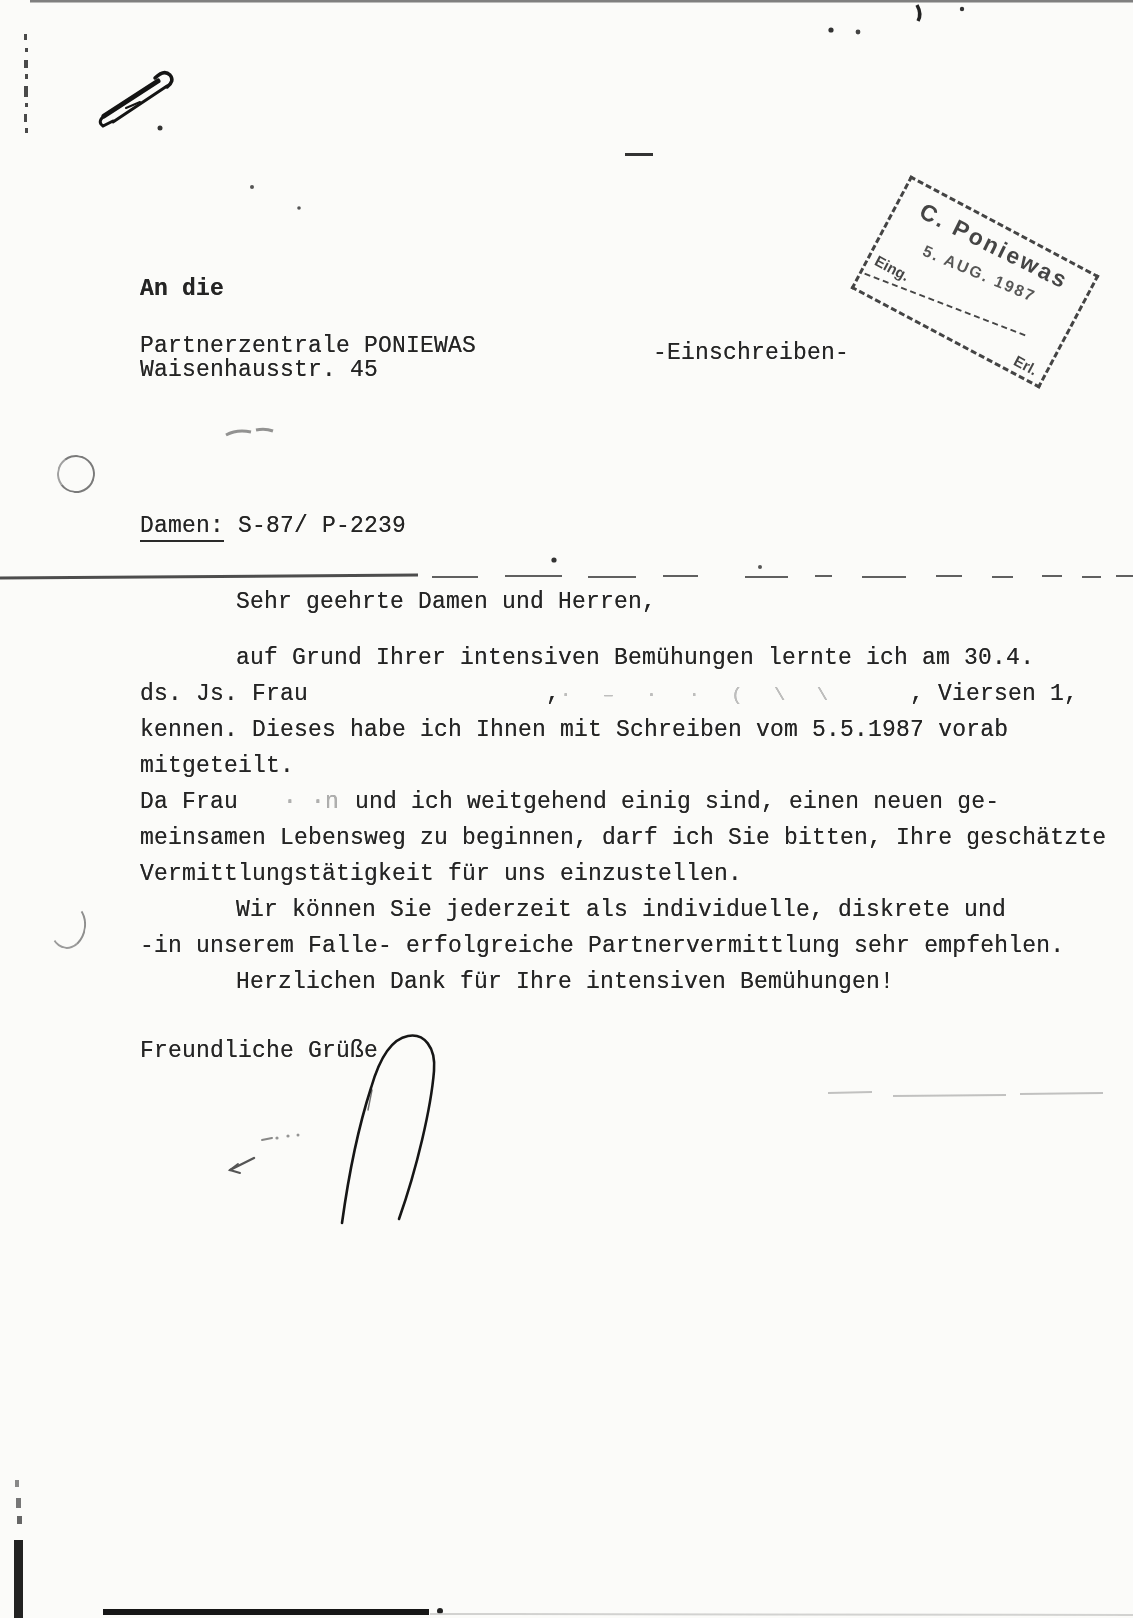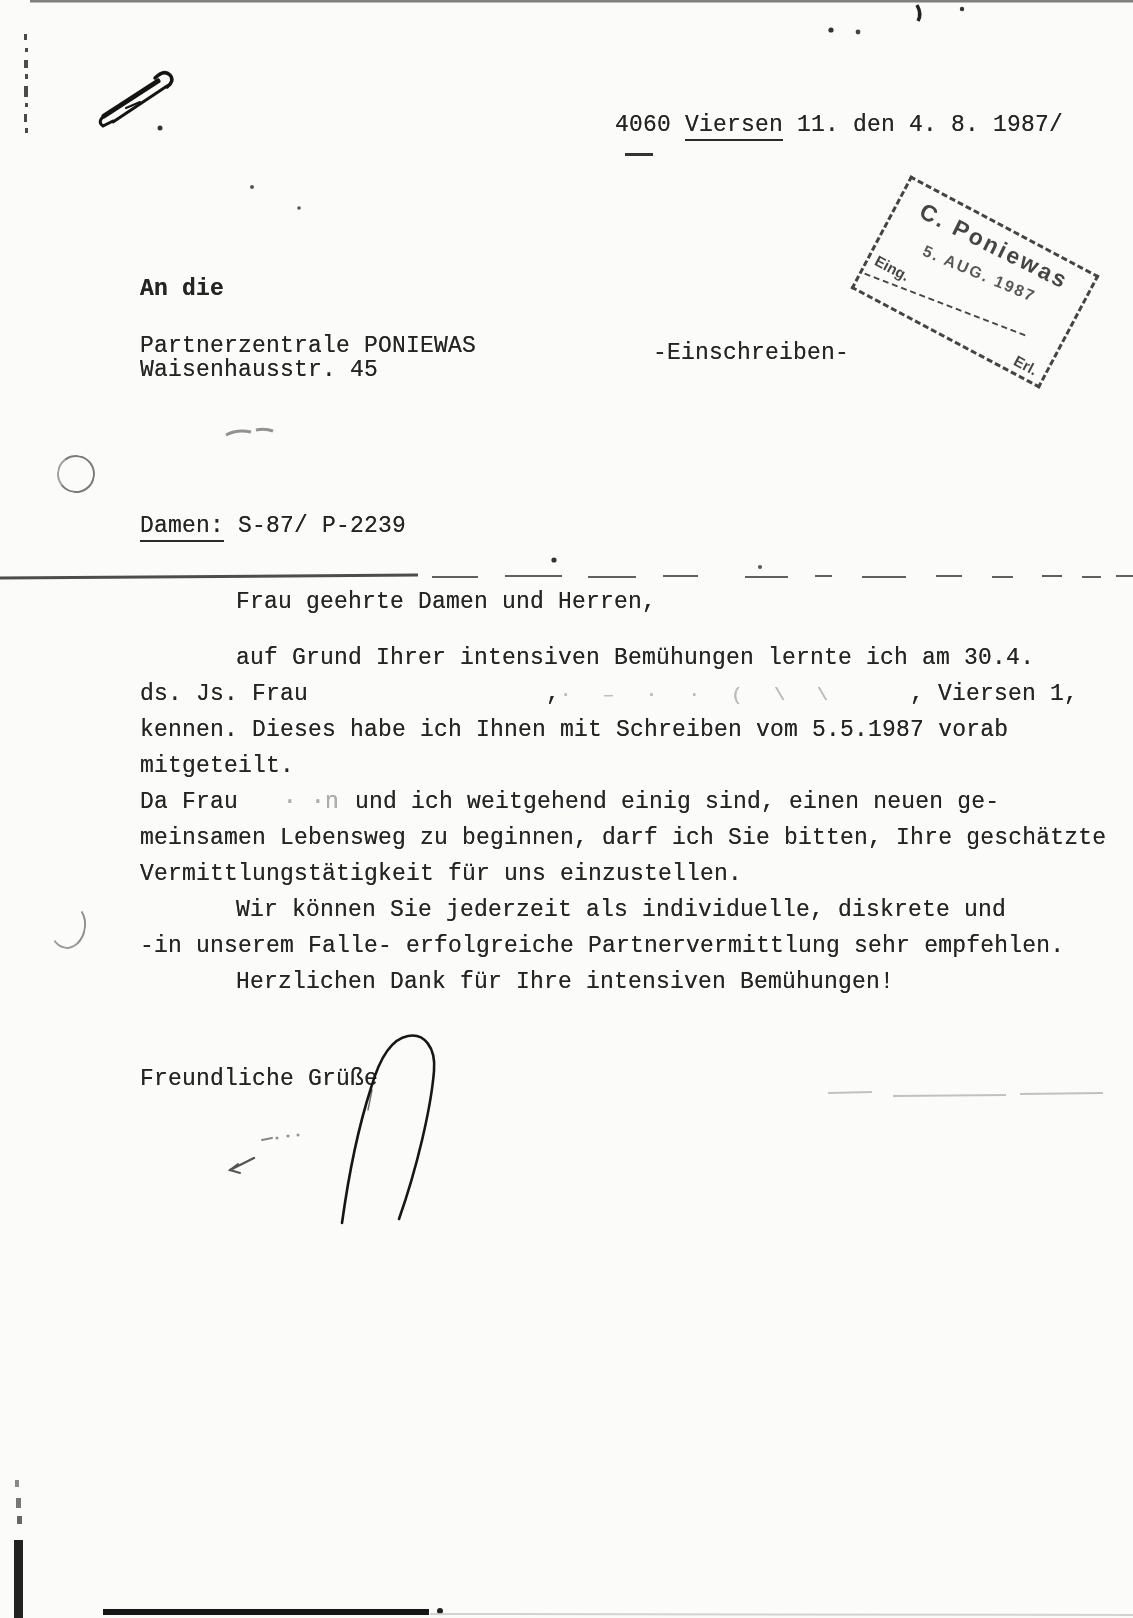--- a/index.html
+++ b/index.html
@@ -52,21 +52,20 @@
     border:2px solid transparent;border-right-color:#6b6b6b;border-bottom-color:#7c7c7c;
     border-radius:50%;opacity:.75;transform:rotate(8deg);
   }
   .overlay{position:absolute;left:0;top:0;pointer-events:none;}
 </style>
 </head>
 <body>
 
 <div class="page">
 
-  <div class="tw" style="left:615px;top:112px;"><span>4060 </span><span class="u">Viersen</span><span> 11. den 4. 8. 1987/</span></div>
   <div style="position:absolute;left:625px;top:153px;width:28px;height:3px;background:#333;"></div>
 
   <div class="stamp">
     <div class="stamp-name">C. Poniewas</div>
     <div class="stamp-date">5. AUG. 1987</div>
     <div class="stamp-line"></div>
     <div class="stamp-eing">Eing.</div>
     <div class="stamp-erl">Erl.</div>
   </div>
 
@@ -74,36 +73,36 @@
   <div class="tw" style="left:140px;top:333px;">Partnerzentrale PONIEWAS</div>
   <div class="tw" style="left:140px;top:357px;">Waisenhausstr. 45</div>
 
   <div class="tw" style="left:653px;top:340px;font-family:Liberation Mono, monospace;">-Einschreiben-</div>
 
   <div class="hole"></div>
   <div class="arc"></div>
 
   <div class="tw" style="left:140px;top:513px;"><span class="u">Damen:</span><span> S-87/ P-2239</span></div>
 
-  <div class="tw" style="left:236px;top:589px;">Frau geehrte Damen und Herren,</div>
+  <div class="tw" style="left:236px;top:589px;">Sehr geehrte Damen und Herren,</div>
 
   <div class="body-block">
     <div class="bl ind">auf Grund Ihrer intensiven Bemühungen lernte ich am 30.4.</div>
     <div class="bl"><span>ds. Js. Frau</span><span class="gap1"></span><span>,</span><span class="gap2">· – · · ( \ \</span><span>, Viersen 1,</span></div>
     <div class="bl">kennen. Dieses habe ich Ihnen mit Schreiben vom 5.5.1987 vorab</div>
     <div class="bl">mitgeteilt.</div>
     <div class="bl"><span>Da Frau</span><span class="gap3"></span><span class="faint">· ·n</span><span class="gap4"></span><span>und ich weitgehend einig sind, einen neuen ge-</span></div>
     <div class="bl">meinsamen Lebensweg zu beginnen, darf ich Sie bitten, Ihre geschätzte</div>
     <div class="bl">Vermittlungstätigkeit für uns einzustellen.</div>
     <div class="bl ind">Wir können Sie jederzeit als individuelle, diskrete und</div>
     <div class="bl">-in unserem Falle- erfolgreiche Partnervermittlung sehr empfehlen.</div>
     <div class="bl ind">Herzlichen Dank für Ihre intensiven Bemühungen!</div>
   </div>
 
-  <div class="tw" style="left:140px;top:1038px;margin-top:28px;">Freundliche Grüße</div>
+  <div class="tw" style="left:140px;top:1038px;">Freundliche Grüße</div>
 
   <svg class="overlay" width="1133" height="1618" viewBox="0 0 1133 1618">
 
     <rect x="30" y="0" width="1103" height="2.5" fill="#555" opacity=".75"></rect>
 
     <path d="M917,5 q5,9 1,16" stroke="#222" stroke-width="3.5" fill="none"></path>
     <circle cx="962" cy="9" r="2.2" fill="#333"></circle>
     <circle cx="858" cy="32" r="2.4" fill="#444"></circle>
     <circle cx="831" cy="30" r="2.6" fill="#333"></circle>
 

